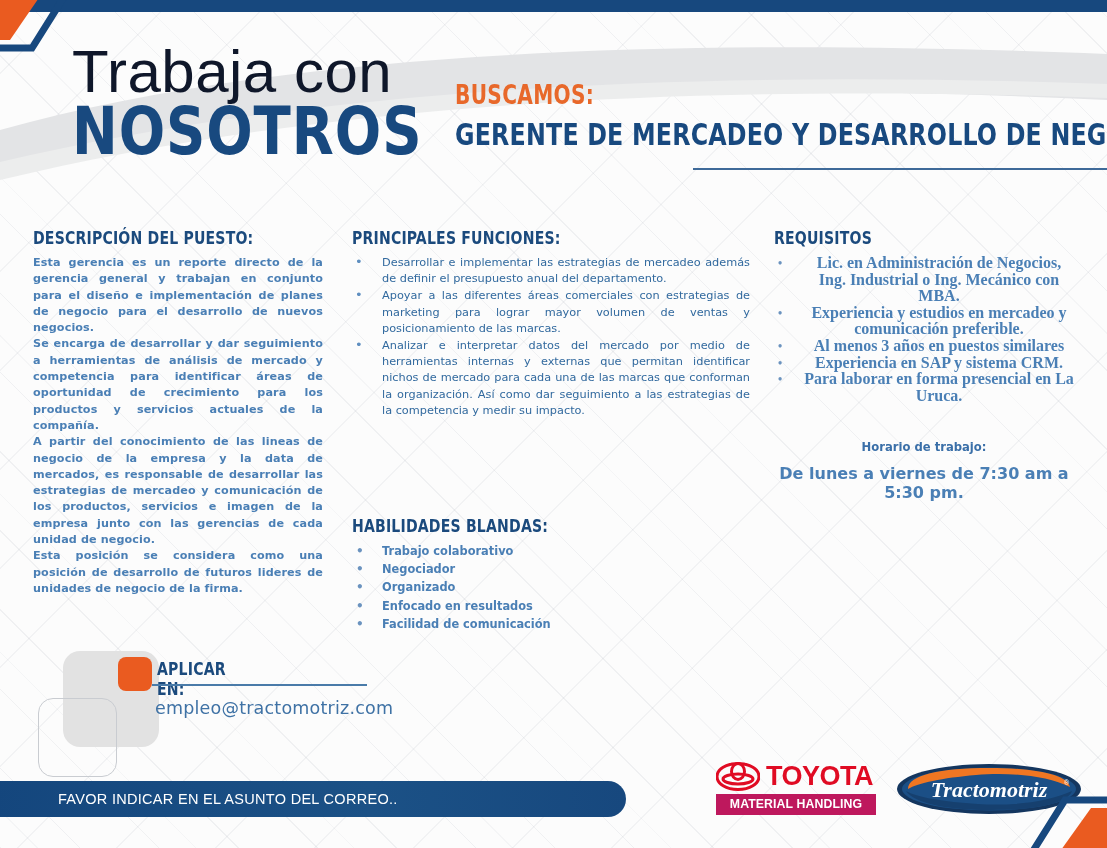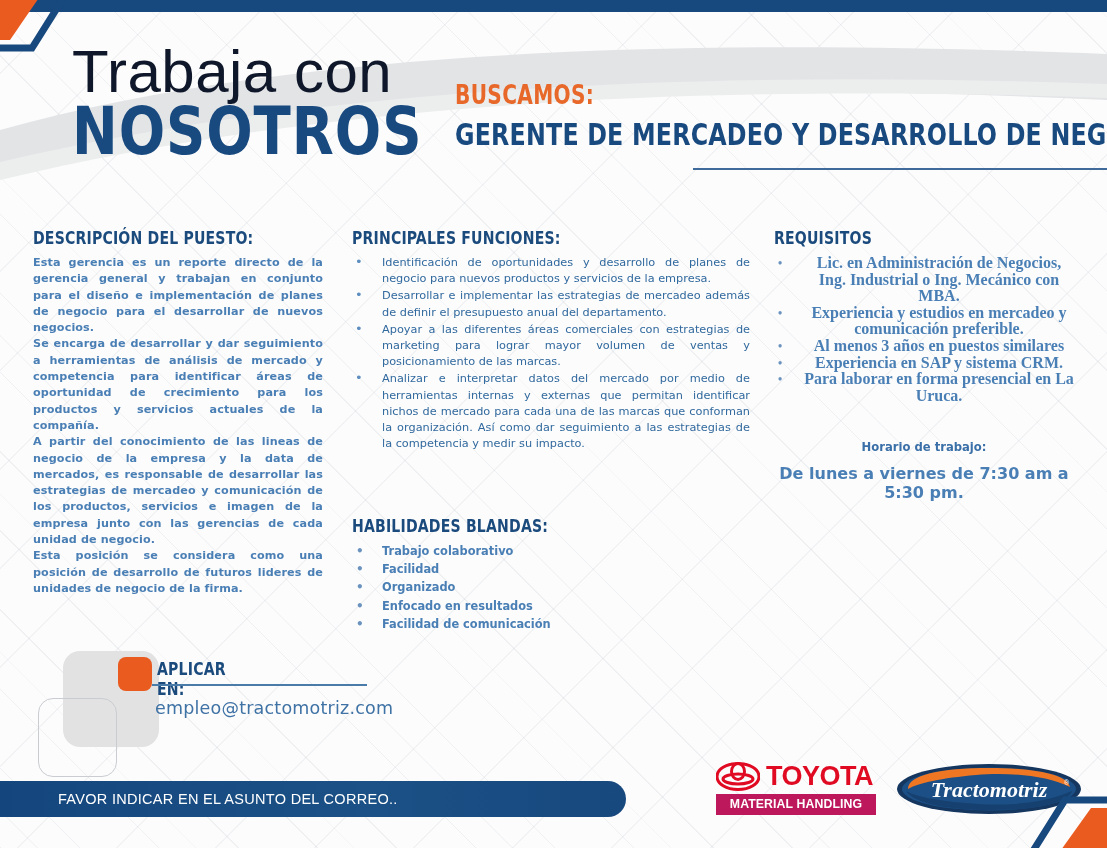--- a/index.html
+++ b/index.html
@@ -246,41 +246,40 @@
       <div class="buscamos">BUSCAMOS:</div>
       <div class="job-title">GERENTE DE MERCADEO Y DESARROLLO DE NEGOCIOS JR</div>
       <div class="title-rule"></div>
     </div>
   </div>
 
   <div class="cols">
 
     <div class="col1">
       <div class="sec-head">DESCRIPCIÓN DEL PUESTO:</div>
-      <p>Esta gerencia es un reporte directo de la gerencia general y trabajan en conjunto para el diseño e implementación de planes de negocio para el desarrollar de nuevos negocios.</p>
+      <p>Esta gerencia es un reporte directo de la gerencia general y trabajan en conjunto para el diseño e implementación de planes de negocio para el desarrollo de nuevos negocios.</p>
       <p>Se encarga de desarrollar y dar seguimiento a herramientas de análisis de mercado y competencia para identificar áreas de oportunidad de crecimiento para los productos y servicios actuales de la compañía.</p>
       <p>A partir del conocimiento de las lineas de negocio de la empresa y la data de mercados, es responsable de desarrollar las estrategias de mercadeo y comunicación de los productos, servicios e imagen de la empresa junto con las gerencias de cada unidad de negocio.</p>
       <p>Esta posición se considera como una posición de desarrollo de futuros lideres de unidades de negocio de la firma.</p>
     </div>
 
     <div class="col2">
       <div class="sec-head">PRINCIPALES FUNCIONES:</div>
       <ul class="blist">
-        <li>Identificación de oportunidades y desarrollo de planes de negocio para nuevos productos y servicios de la empresa.</li>
         <li>Desarrollar e implementar las estrategias de mercadeo además de definir el presupuesto anual del departamento.</li>
         <li>Apoyar a las diferentes áreas comerciales con estrategias de marketing para lograr mayor volumen de ventas y posicionamiento de las marcas.</li>
         <li>Analizar e interpretar datos del mercado por medio de herramientas internas y externas que permitan identificar nichos de mercado para cada una de las marcas que conforman la organización. Así como dar seguimiento a las estrategias de la competencia y medir su impacto.</li>
       </ul>
     </div>
 
     <div class="soft">
       <div class="sec-head">HABILIDADES BLANDAS:</div>
       <ul class="slist">
         <li>Trabajo colaborativo</li>
-        <li>Facilidad</li>
+        <li>Negociador</li>
         <li>Organizado</li>
         <li>Enfocado en resultados</li>
         <li>Facilidad de comunicación</li>
       </ul>
     </div>
 
     <div class="col3">
       <div class="sec-head">REQUISITOS</div>
       <ul class="rlist">
         <li>Lic. en Administración de Negocios,  Ing. Industrial o Ing. Mecánico con MBA.</li>

